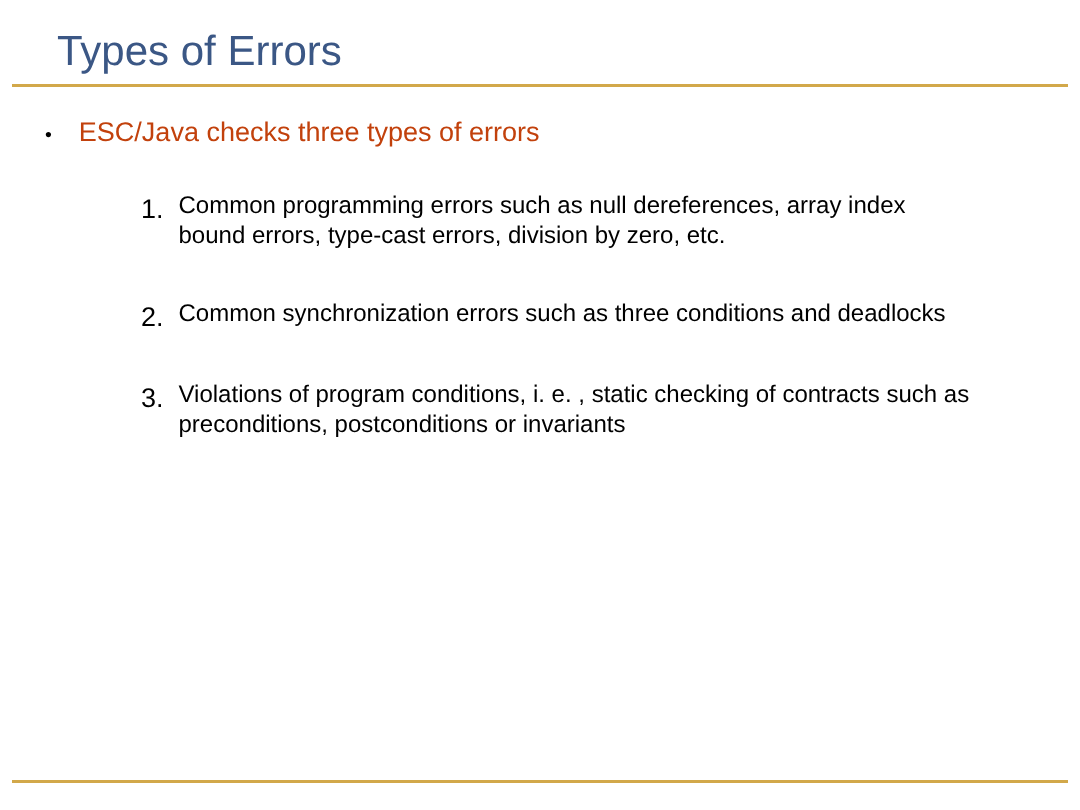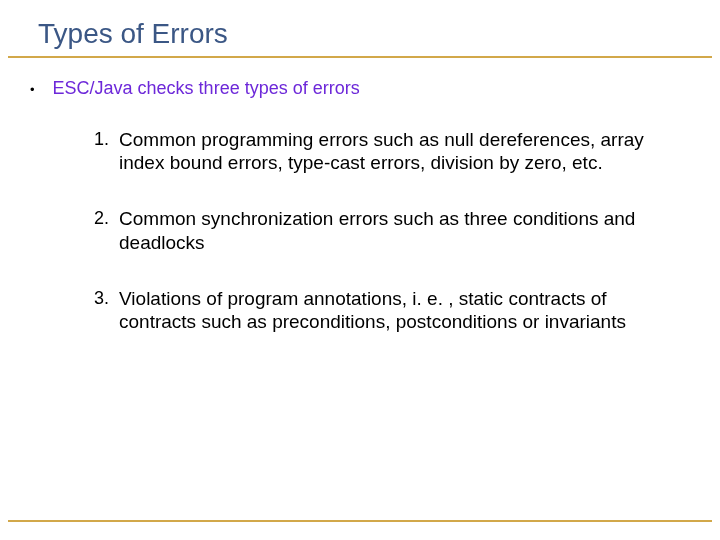--- a/index.html
+++ b/index.html
@@ -42,41 +42,41 @@
     }
     .bullet-dot {
       font-size: 13px;
       color: #000;
       margin-right: 18px;
       margin-top: 5px;
       line-height: 1;
     }
     .bullet-text {
       font-size: 18px;
-      color: #6d28d9;
+      color: #c2410c;
       line-height: 1.2;
     }
     .enum-list {
       padding-left: 64px;
       padding-right: 20px;
     }
     .enum-item {
       display: flex;
       align-items: flex-start;
       margin-bottom: 32px;
     }
     .enum-num {
       font-size: 18px;
       color: #000;
       margin-right: 10px;
       white-space: nowrap;
       line-height: 1.25;
     }
     .enum-text {
-      font-size: 19px;
+      font-size: 16px;
       color: #000;
       line-height: 1.25;
     }
     .footer-line {
       position: absolute;
       bottom: 18px;
       left: 8px;
       right: 8px;
       height: 2px;
       background: #d2a84a;
@@ -101,19 +101,19 @@
       <div class="enum-item">
         <span class="enum-num">1.</span>
         <span class="enum-text">Common programming errors such as null dereferences, array index bound errors, type-cast errors, division by zero, etc.</span>
       </div>
       <div class="enum-item">
         <span class="enum-num">2.</span>
         <span class="enum-text">Common synchronization errors such as three conditions and deadlocks</span>
       </div>
       <div class="enum-item">
         <span class="enum-num">3.</span>
-        <span class="enum-text">Violations of program annotations, i. e. , static contracts of contracts such as preconditions, postconditions or invariants</span>
+        <span class="enum-text">Violations of program conditions, i. e. , static checking of contracts such as preconditions, postconditions or invariants</span>
       </div>
     </div>
   </div>
 
   <div class="footer-line"></div>
 </div>
 
 </body></html>

